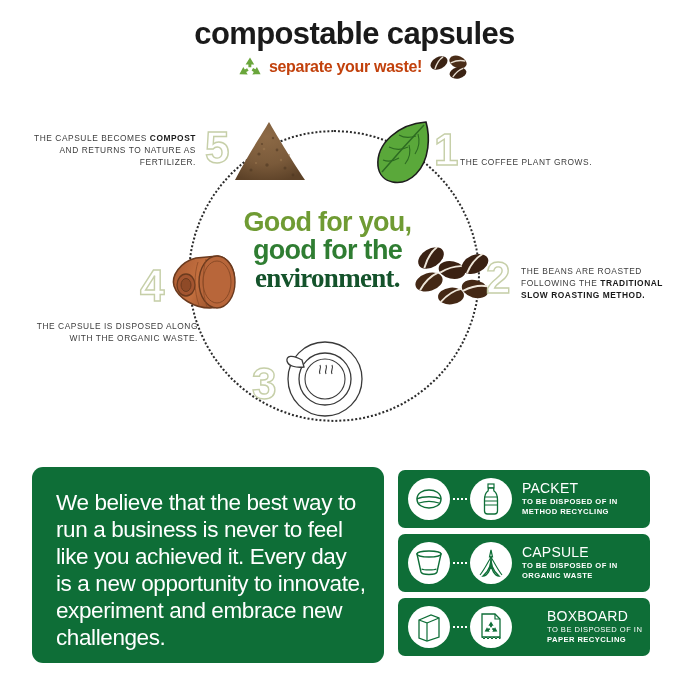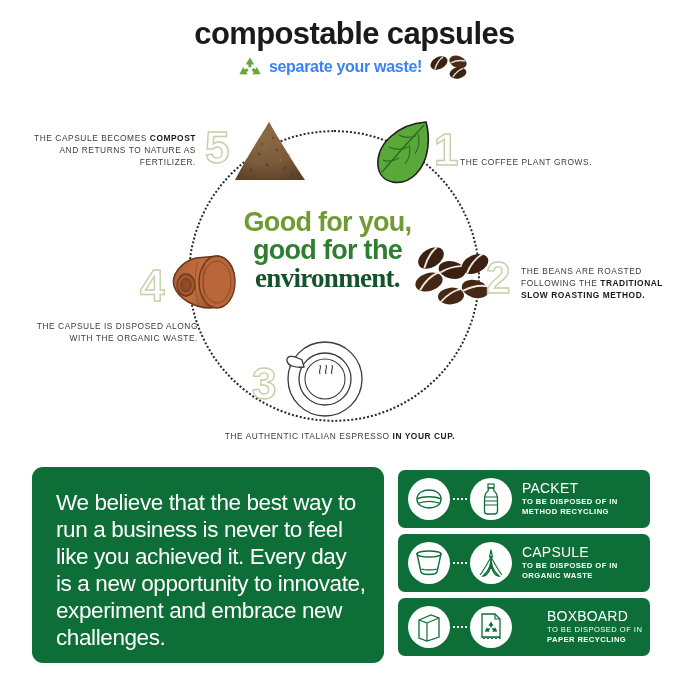--- a/index.html
+++ b/index.html
@@ -17,21 +17,21 @@
   .header-title{
     font-size:31px;font-weight:700;color:#1a1a1a;
     letter-spacing:-0.6px;line-height:1;
     font-family:"Liberation Sans", sans-serif;
   }
   .header-sub-row{
     margin-top:5px;
     display:flex;align-items:center;justify-content:center;gap:6px;
   }
   .header-sub{
-    font-size:16px;font-weight:700;color:#3b82f6;letter-spacing:-0.3px;
+    font-size:16px;font-weight:700;color:#c2410c;letter-spacing:-0.3px;
   }
   .recycle-logo{display:block;}
   .header-beans{display:block;}
 
   
   .cycle{position:absolute;left:0;top:100px;width:679px;height:355px;}
   .dotted-circle{
     position:absolute;left:188px;top:30px;
     width:288px;height:288px;
     border:2px dotted #2b2b2b;
@@ -225,23 +225,20 @@
           <circle cx="43" cy="41" r="20" fill="#ffffff" stroke="#3a3a3a" stroke-width="1.1"></circle>
           <path d="M20 22 C10 16 4 18 5 23 C6 28 14 30 22 29 Z" fill="#ffffff" stroke="#3a3a3a" stroke-width="1.3"></path>
           <g stroke="#3a3a3a" stroke-width="1.1" fill="none">
             <path d="M38 36 C36 32 40 31 38 27"></path>
             <path d="M44 36 C42 32 46 31 44 27"></path>
             <path d="M50 36 C48 32 52 31 50 27"></path>
           </g>
         </svg>
       </div>
     </div>
-    <div class="caption" style="left:180px;top:330px;width:320px;text-align:center;">
-      <span>THE AUTHENTIC ITALIAN ESPRESSO </span><b>IN YOUR CUP.</b>
-    </div>
 
     <div class="node" style="left:140px;top:148px;">
       <div style="position:relative;width:105px;height:75px;">
         <div class="num" style="position:absolute;left:0px;top:16px;">4</div>
         <svg width="72" height="62" viewBox="0 0 72 62" style="position:absolute;left:28px;top:4px;">
           <defs>
             <linearGradient id="capg" x1="0" y1="0" x2="1" y2="0.4">
               <stop offset="0%" stop-color="#a85a33"></stop>
               <stop offset="50%" stop-color="#c4703f"></stop>
               <stop offset="100%" stop-color="#8f4a27"></stop>

